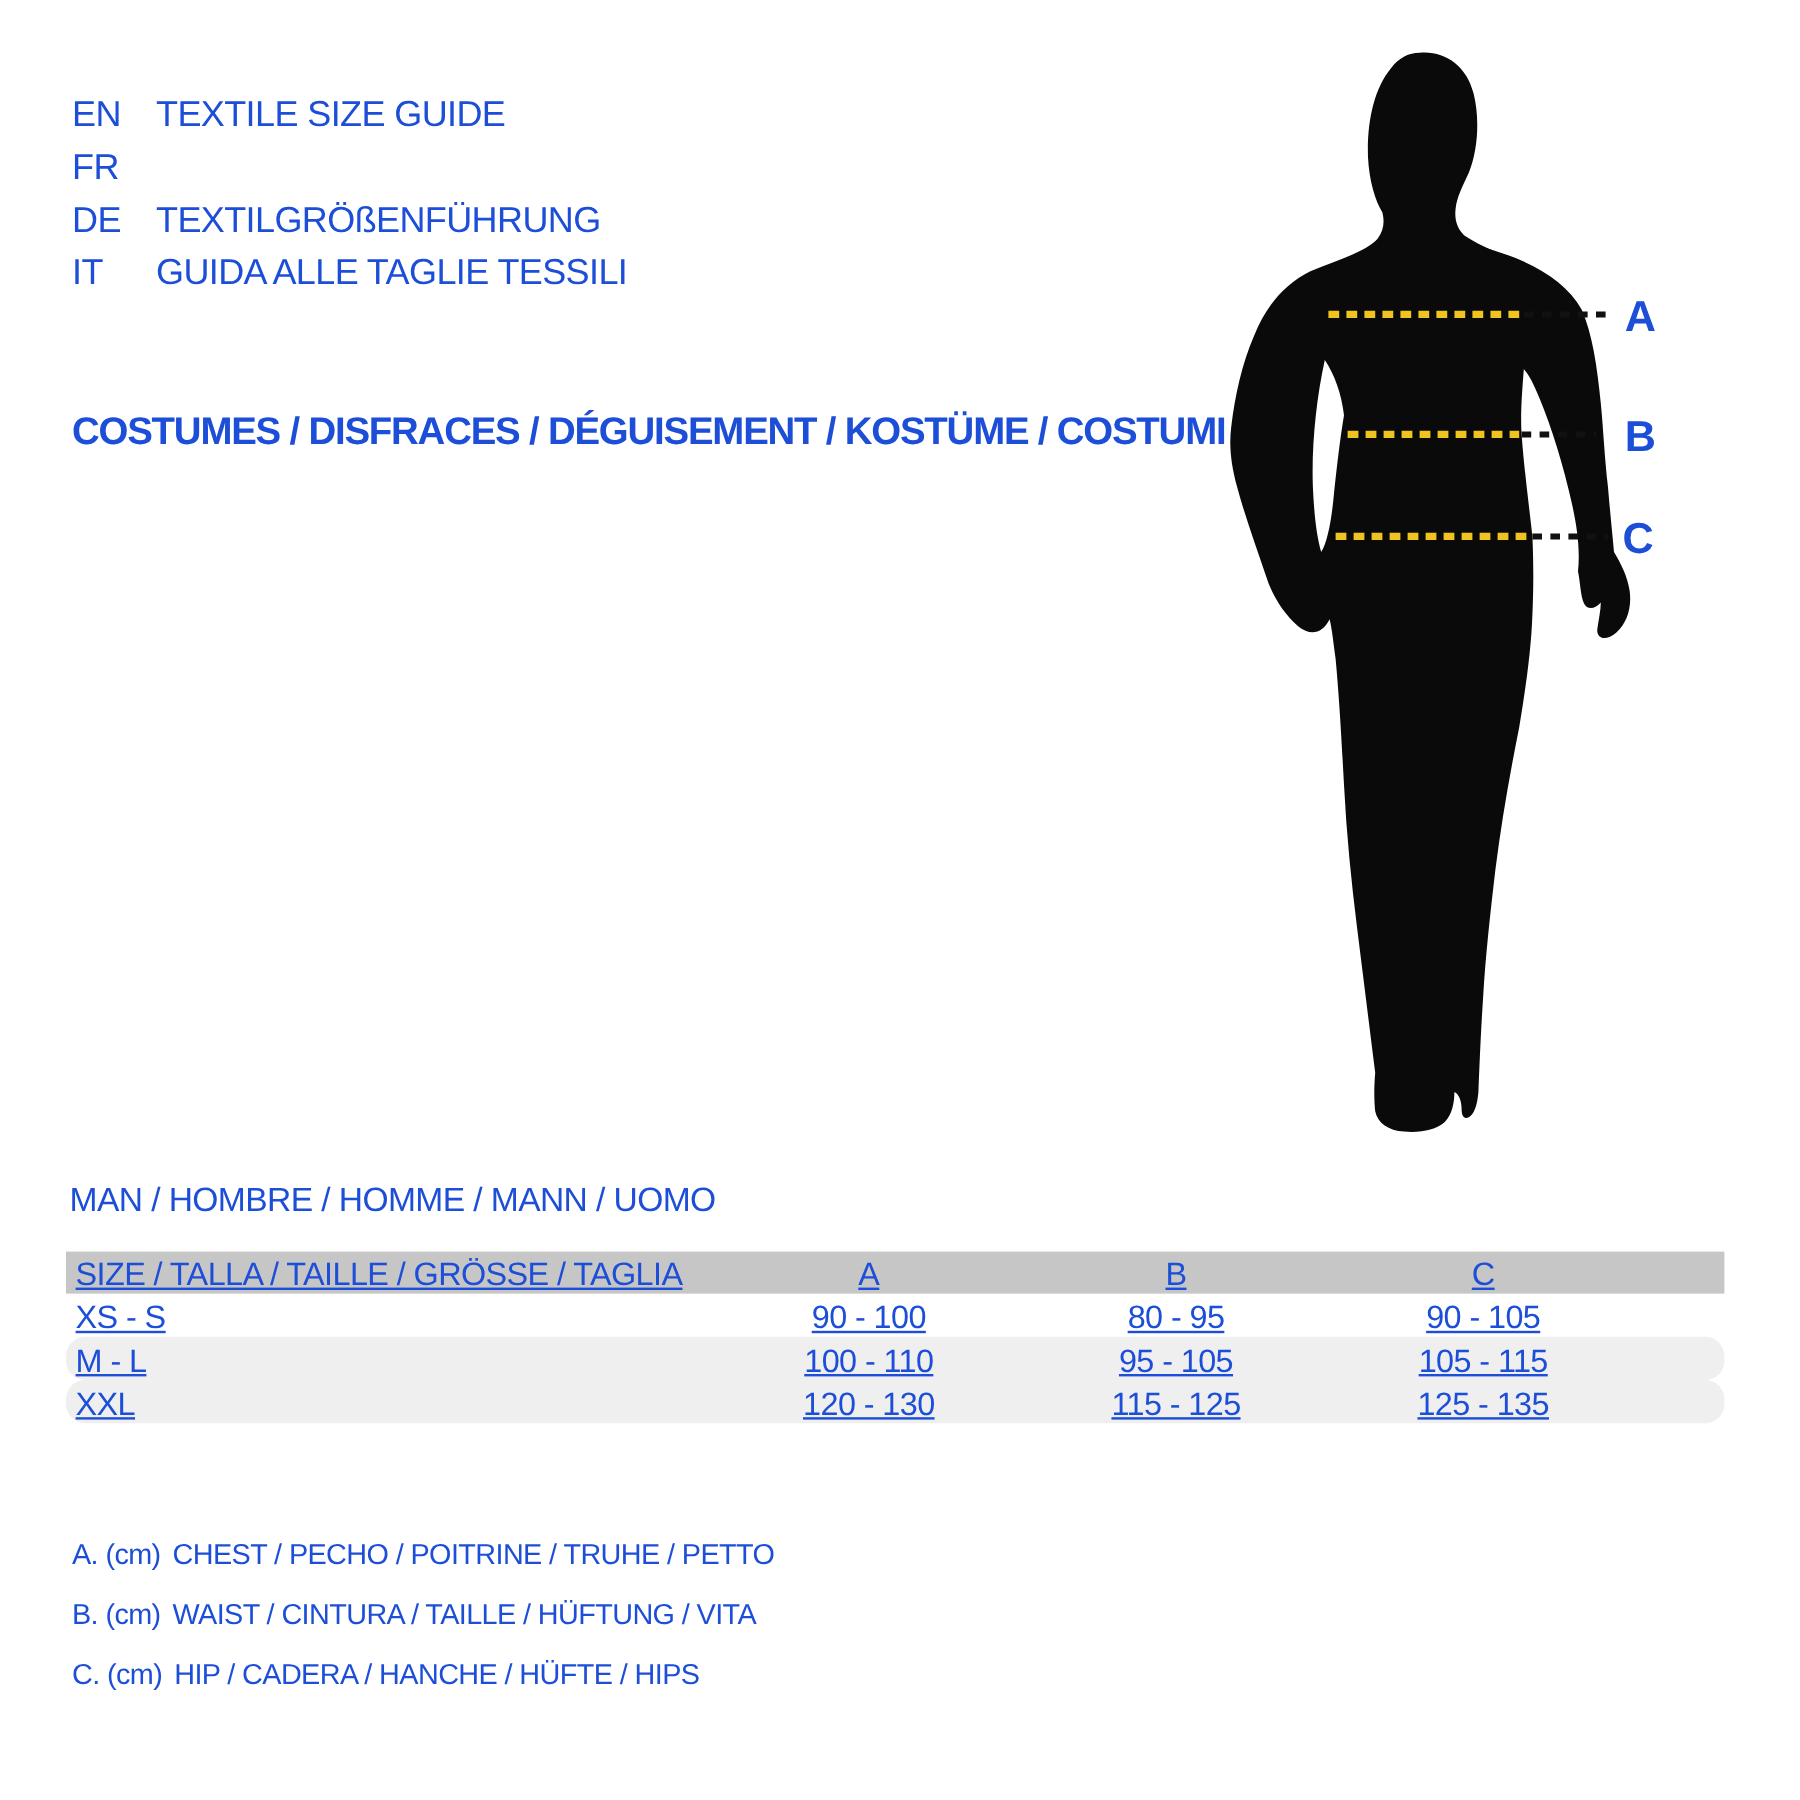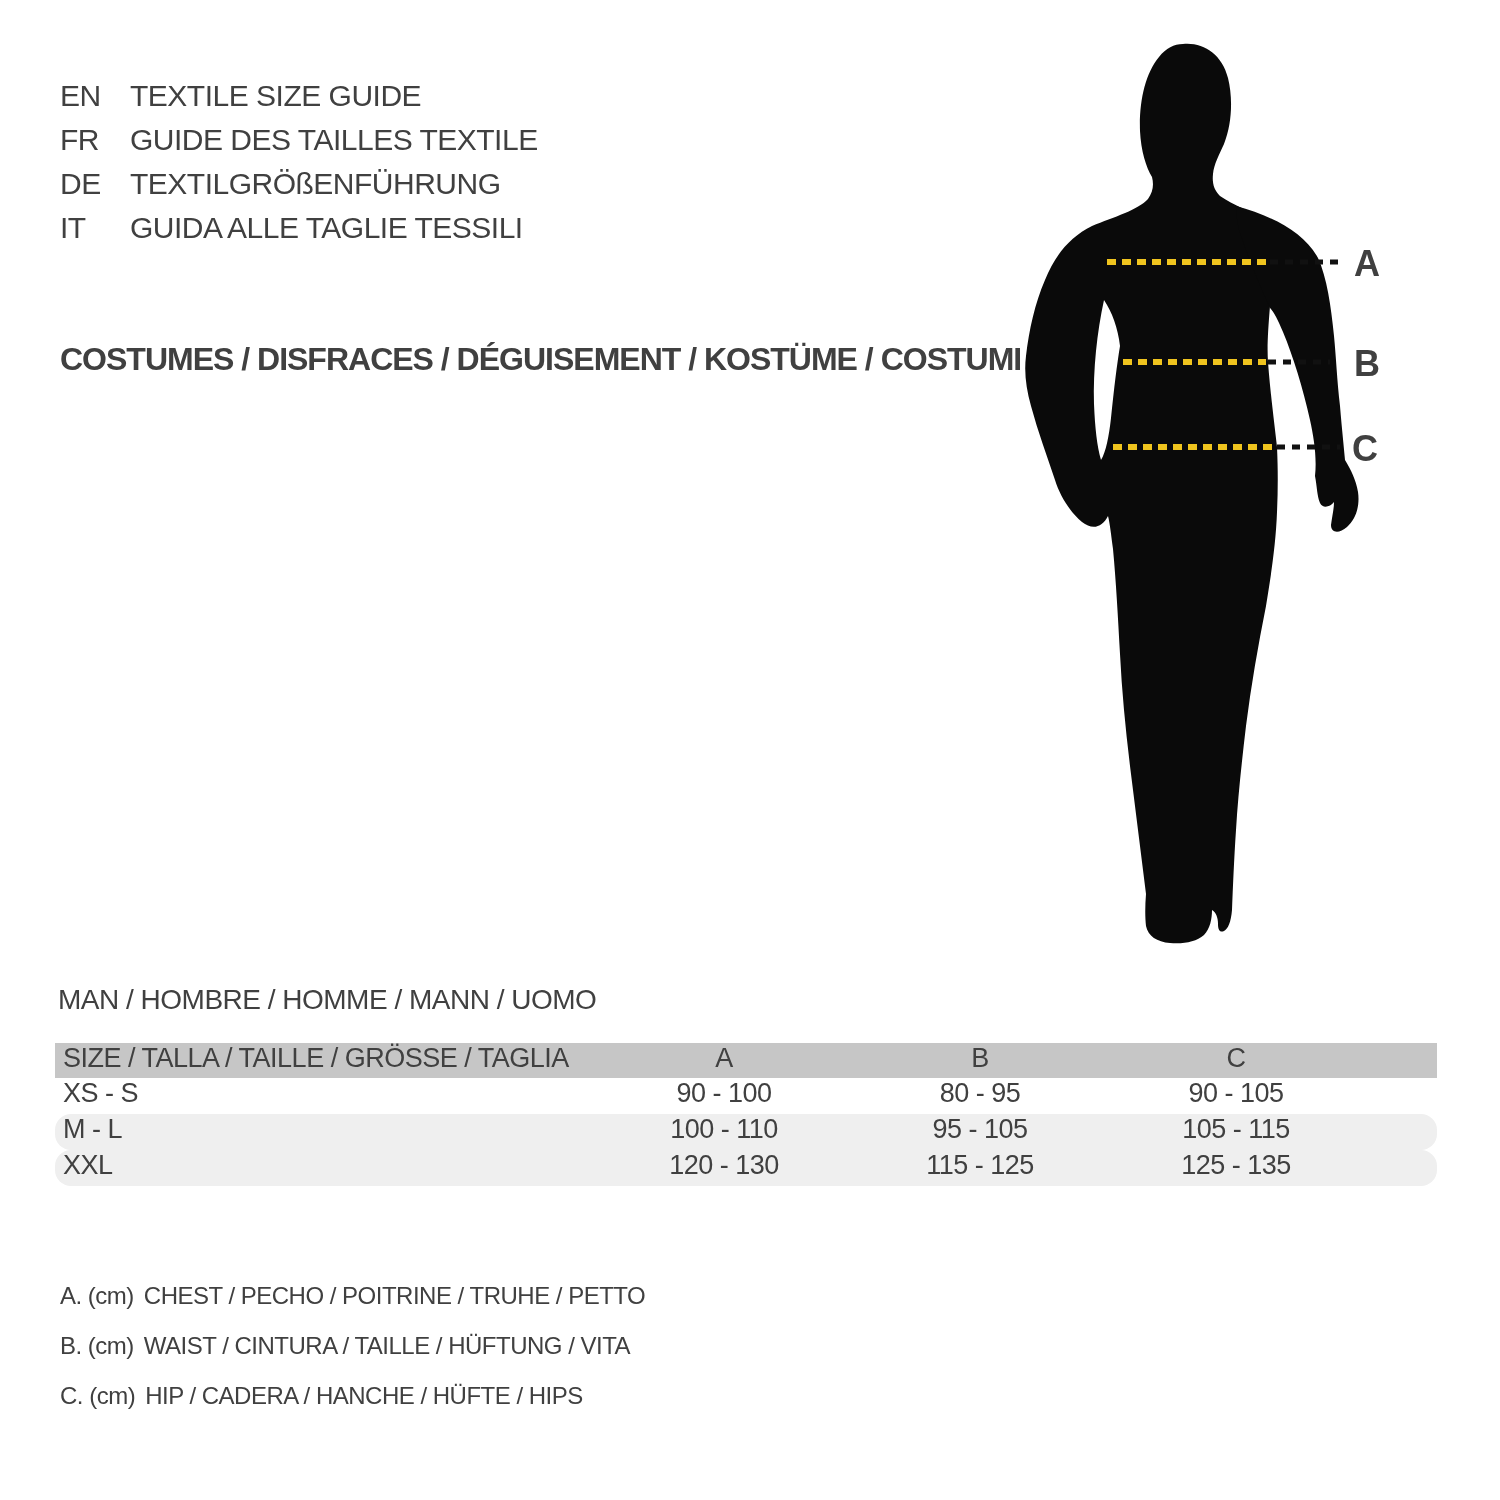--- a/index.html
+++ b/index.html
@@ -1,17 +1,17 @@
 <!DOCTYPE html>
 <html><head>
 <meta charset="utf-8">
 <style>
   html,body{margin:0;padding:0;background:#fff;}
   .page{position:relative;width:1500px;height:1500px;background:#fff;overflow:hidden;
-        font-family:"Liberation Sans","DejaVu Sans",sans-serif;color:#404040;}
+        font-family:"Liberation Sans","DejaVu Sans",sans-serif;color:#1d4ed8;}
 
   
   .lang-block{position:absolute;left:60px;top:74px;}
   .lang-row{display:flex;height:44px;align-items:center;font-size:30px;letter-spacing:-0.5px;font-weight:500;}
   .lang-code{width:70px;flex:0 0 70px;}
 
   
   .category-line{position:absolute;left:60px;top:341px;font-size:32px;font-weight:bold;letter-spacing:-1px;white-space:nowrap;}
 
   
@@ -19,21 +19,21 @@
   .marker-label{position:absolute;font-size:36px;font-weight:bold;letter-spacing:-1px;}
   .marker-a{left:1354px;top:243px;}
   .marker-b{left:1354px;top:343px;}
   .marker-c{left:1352px;top:428px;}
 
   
   .section-title{position:absolute;left:58px;top:984px;font-size:28px;letter-spacing:-0.5px;white-space:nowrap;}
 
   
   .size-table{position:absolute;left:55px;top:1043px;width:1382px;}
-  .t-row{display:flex;align-items:flex-start;height:36px;font-size:27px;letter-spacing:-0.5px;}
+  .t-row{display:flex;align-items:flex-end;height:36px;font-size:27px;letter-spacing:-0.5px;text-decoration:underline;}
   .t-head{background:#C6C6C6;height:35px;}
   .t-alt{background:#EFEFEF;border-radius:16px;}
   .tc-size{flex:0 0 541px;padding-left:8px;box-sizing:border-box;text-align:left;}
   .tc-val{flex:0 0 256px;text-align:center;}
 
   
   .legend{position:absolute;left:60px;top:1282px;}
   .legend-row{display:flex;align-items:flex-start;height:50px;font-size:24px;letter-spacing:-0.5px;white-space:nowrap;}
   .legend-key{margin-right:10px;}
 </style>
@@ -42,21 +42,20 @@
 
 <div class="page">
 
   <div class="lang-block">
     <div class="lang-row">
       <span class="lang-code">EN</span>
       <span class="lang-label">TEXTILE SIZE GUIDE</span>
     </div>
     <div class="lang-row">
       <span class="lang-code">FR</span>
-      <span class="lang-label">GUIDE DES TAILLES TEXTILE</span>
     </div>
     <div class="lang-row">
       <span class="lang-code">DE</span>
       <span class="lang-label">TEXTILGRÖßENFÜHRUNG</span>
     </div>
     <div class="lang-row">
       <span class="lang-code">IT</span>
       <span class="lang-label">GUIDA ALLE TAGLIE TESSILI</span>
     </div>
   </div>

